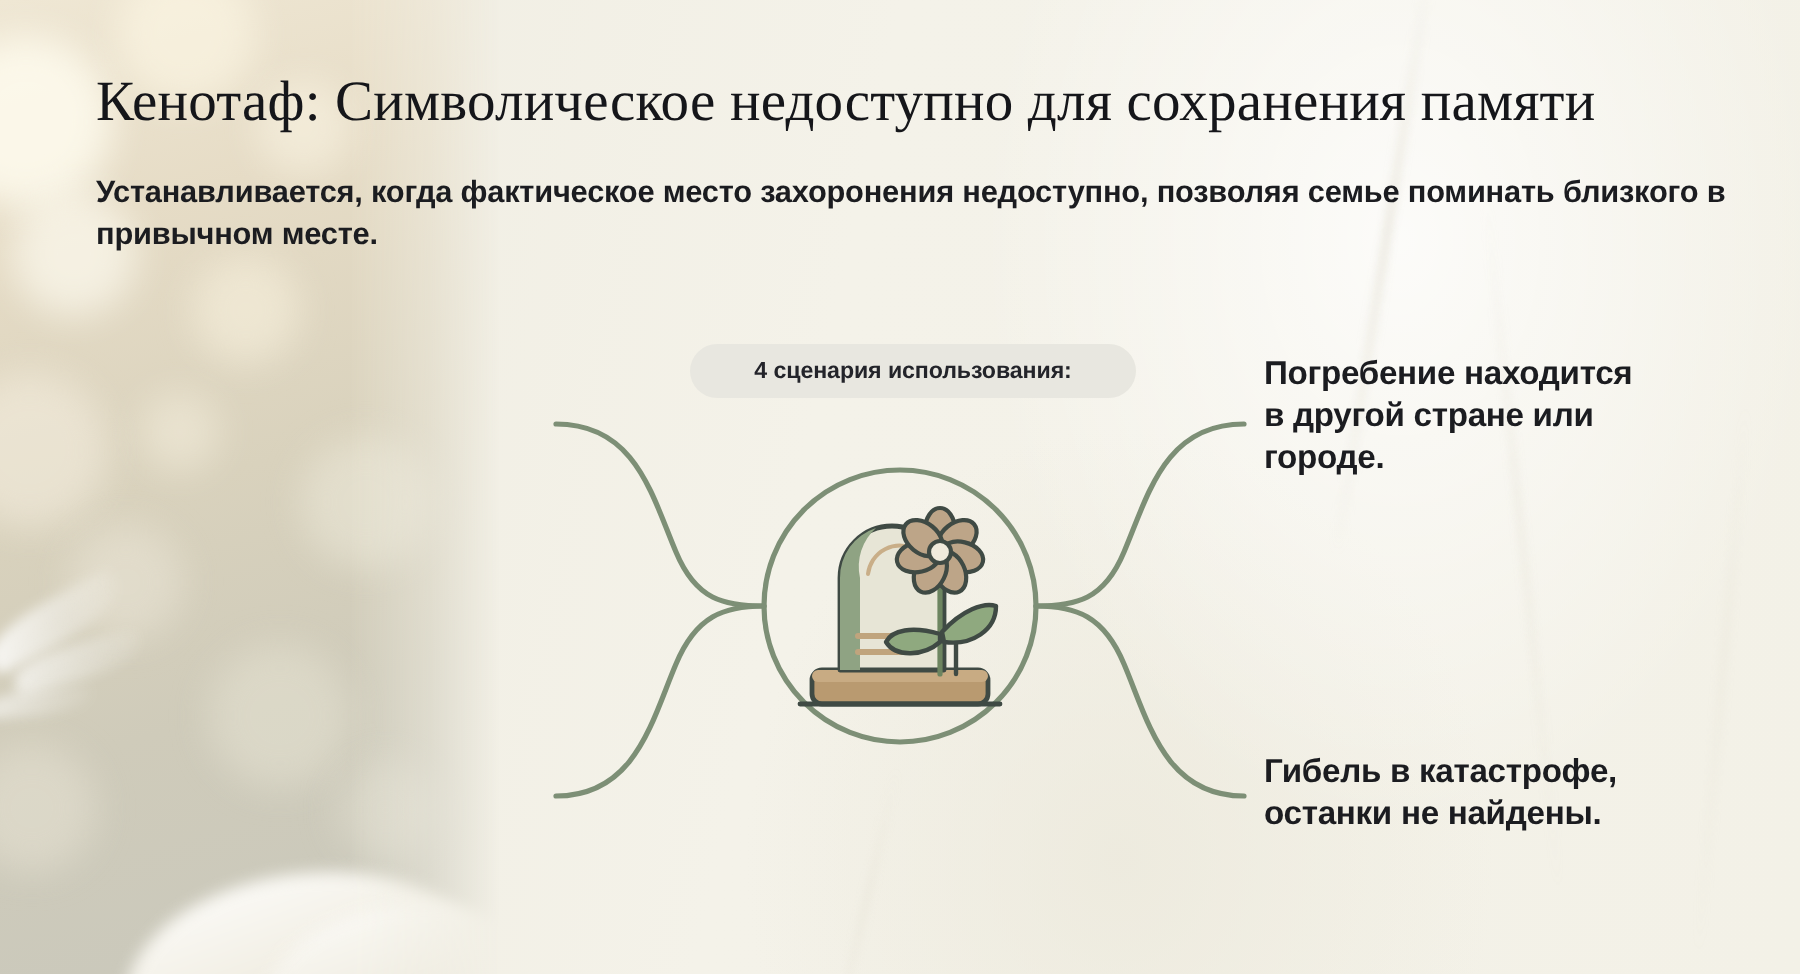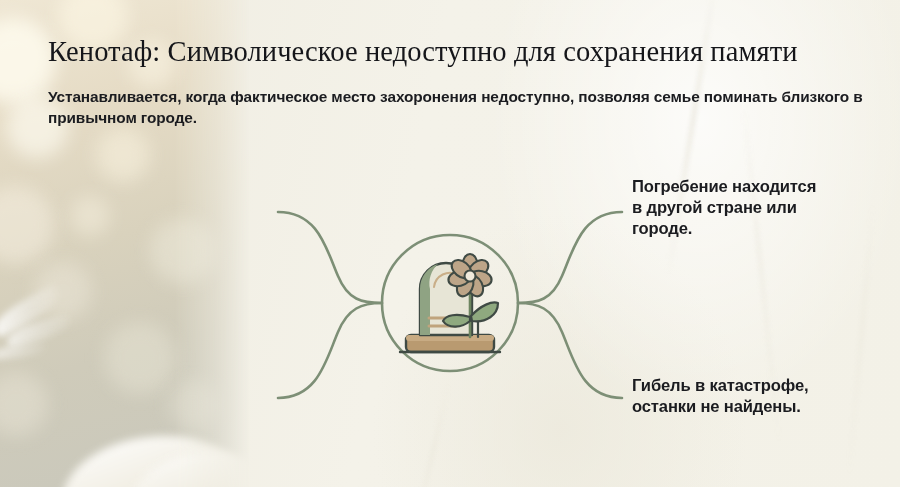--- a/index.html
+++ b/index.html
@@ -159,37 +159,38 @@
 
     <div class="feather" style="left:-10px; top:300px; width:74px; height:22px; transform:rotate(-28deg);"></div>
     <div class="feather" style="left:6px;   top:322px; width:66px; height:18px; transform:rotate(-14deg); opacity:.8;"></div>
     <div class="feather" style="left:-6px;  top:344px; width:52px; height:14px; transform:rotate(-4deg);  opacity:.7;"></div>
 
     <div class="stone" style="left:62px;  top:436px; width:190px; height:96px;"></div>
     <div class="stone" style="left:130px; top:452px; width:150px; height:80px; opacity:.9;"></div>
   </div>
 
   <div class="title">Кенотаф: Символическое недоступно для сохранения памяти</div>
-  <div class="subtitle">Устанавливается, когда фактическое место захоронения недоступно, позволяя семье поминать близкого в привычном городе.</div>
+  <div class="subtitle">Устанавливается, когда фактическое место захоронения недоступно, позволяя семье поминать близкого в привычном месте.</div>
 
   <svg id="wires" viewBox="0 0 900 487">
     <g fill="none" stroke="#7d8f76" stroke-width="2.6" stroke-linecap="round">
 
       <path d="M 278 212 C 318 212 326 248 338 276 C 348 300 362 303 382 303"></path>
 
       <path d="M 278 398 C 318 398 326 360 338 332 C 348 308 362 303 382 303"></path>
 
       <path d="M 622 212 C 582 212 574 248 562 276 C 552 300 538 303 518 303"></path>
 
       <path d="M 622 398 C 582 398 574 360 562 332 C 552 308 538 303 518 303"></path>
     </g>
 
     <circle cx="450" cy="303" r="68" fill="none" stroke="#7d8f76" stroke-width="2.6"></circle>
   </svg>
 
+  <div class="badge">4 сценария использования:</div>
 
   <svg id="centre-icon" viewBox="0 0 136 136">
 
     <g>
       <rect x="24" y="100" width="88" height="17" rx="5" fill="#b99a70" stroke="#3f4a44" stroke-width="2.4"></rect>
       <rect x="24" y="100" width="88" height="6" rx="3" fill="#c8ab83" stroke="none"></rect>
     </g>
 
     <line x1="18" y1="117" x2="118" y2="117" stroke="#3f4a44" stroke-width="2.4" stroke-linecap="round"></line>
 

